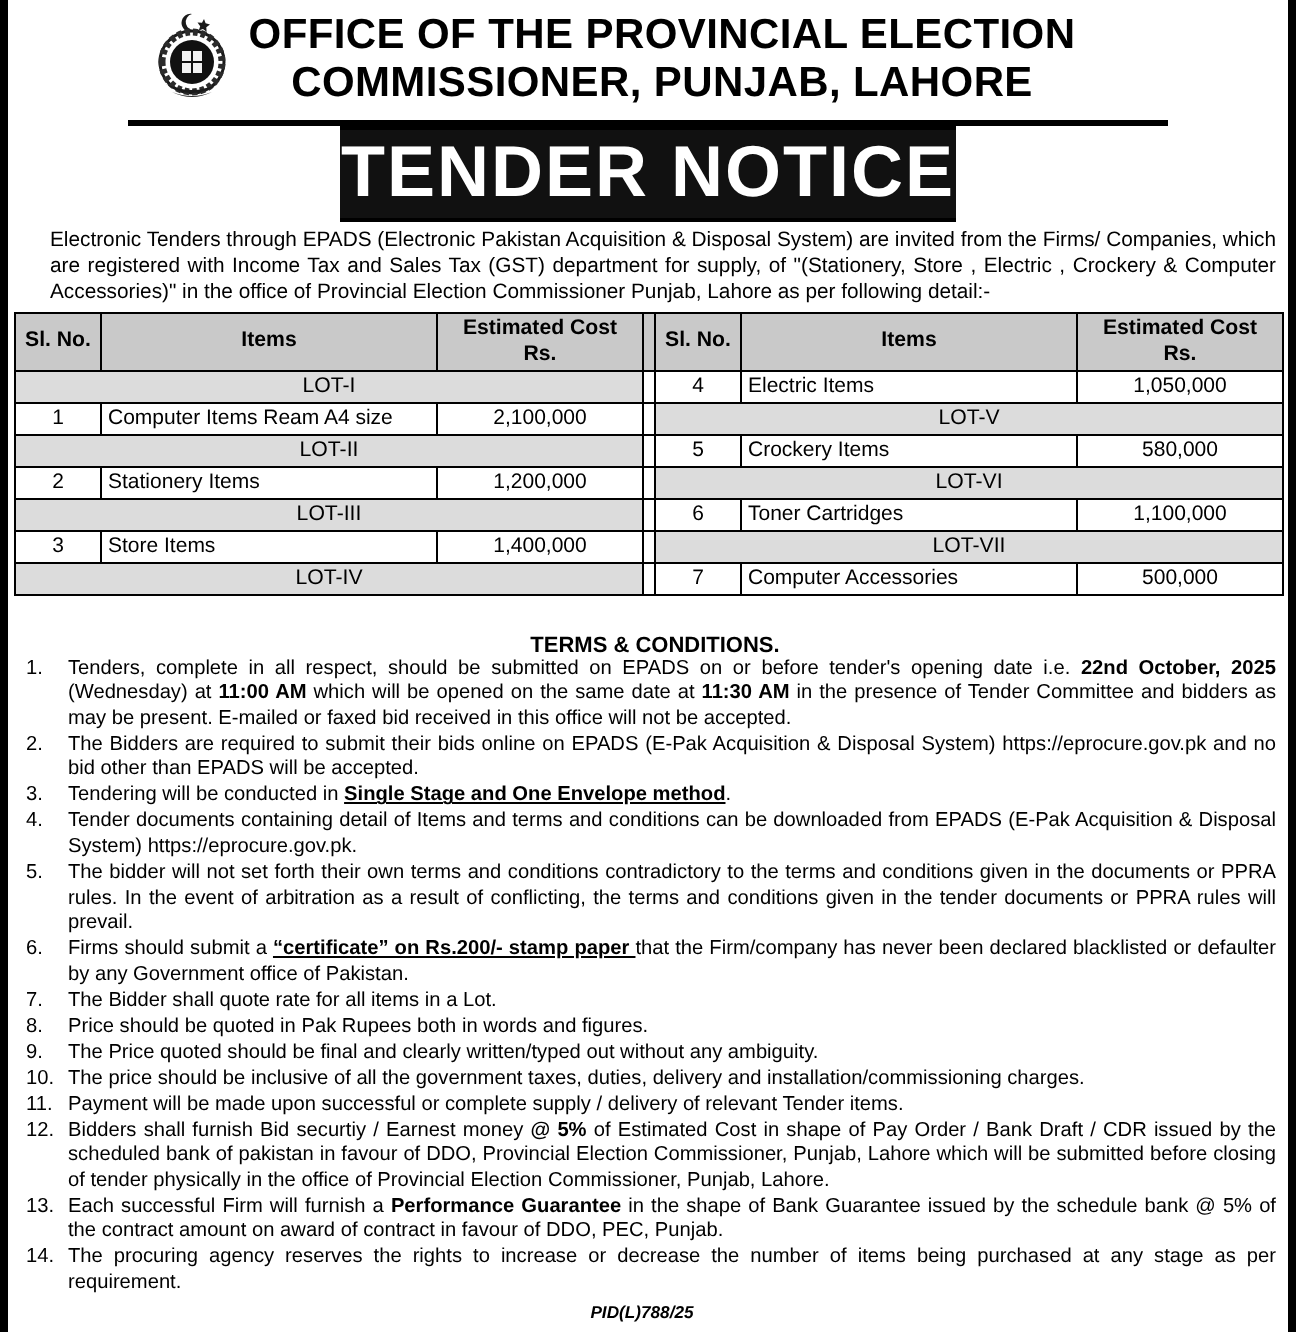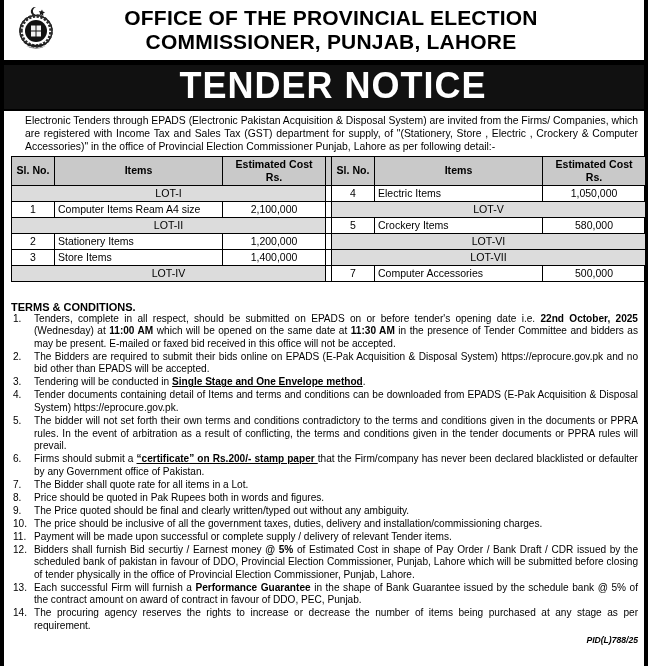--- a/index.html
+++ b/index.html
@@ -9,21 +9,21 @@
     color:#000;
     -webkit-font-smoothing:none;
   }
   .page{
     width:648px;height:666px;
     box-sizing:border-box;
     position:relative;
     background:#fff;
     border-left:4px solid #000;
     border-right:4px solid #000;
-    display:flex;flex-direction:column;
+    display:flex;flex-direction:column;align-items:center;
   }
   
   .header{
     display:flex;align-items:center;
     border-bottom:3px solid #000;
     padding:2px 0 2px 0;
     min-height:56px;
   }
   .emblem{
     width:56px;min-width:56px;height:54px;
@@ -40,21 +40,21 @@
     letter-spacing:.2px;
   }
   
   .tender-band{
     background:#111;color:#fff;
     text-align:center;
     font-weight:bold;
     font-size:36px;
     line-height:40px;
     letter-spacing:1px;
-    padding:1px 0 3px 18px;
+    padding:1px 0 3px 0;
     border-top:2px solid #000;
     border-bottom:2px solid #000;
   }
   
   .intro{
     font-size:10.4px;
     line-height:13.2px;
     text-align:justify;
     padding:3px 6px 2px 21px;
   }
@@ -202,20 +202,27 @@
             <td class="cost">580,000</td>
           </tr>
           <tr>
             <td class="num">2</td>
             <td>Stationery Items</td>
             <td class="cost">1,200,000</td>
             <td class="gap"></td>
             <td class="lot" colspan="3">LOT-VI</td>
           </tr>
           <tr>
+            <td class="lot" colspan="3">LOT-III</td>
+            <td class="gap"></td>
+            <td class="num">6</td>
+            <td>Toner Cartridges</td>
+            <td class="cost">1,100,000</td>
+          </tr>
+          <tr>
             <td class="num">3</td>
             <td>Store Items</td>
             <td class="cost">1,400,000</td>
             <td class="gap"></td>
             <td class="lot" colspan="3">LOT-VII</td>
           </tr>
           <tr>
             <td class="lot" colspan="3">LOT-IV</td>
             <td class="gap"></td>
             <td class="num">7</td>

